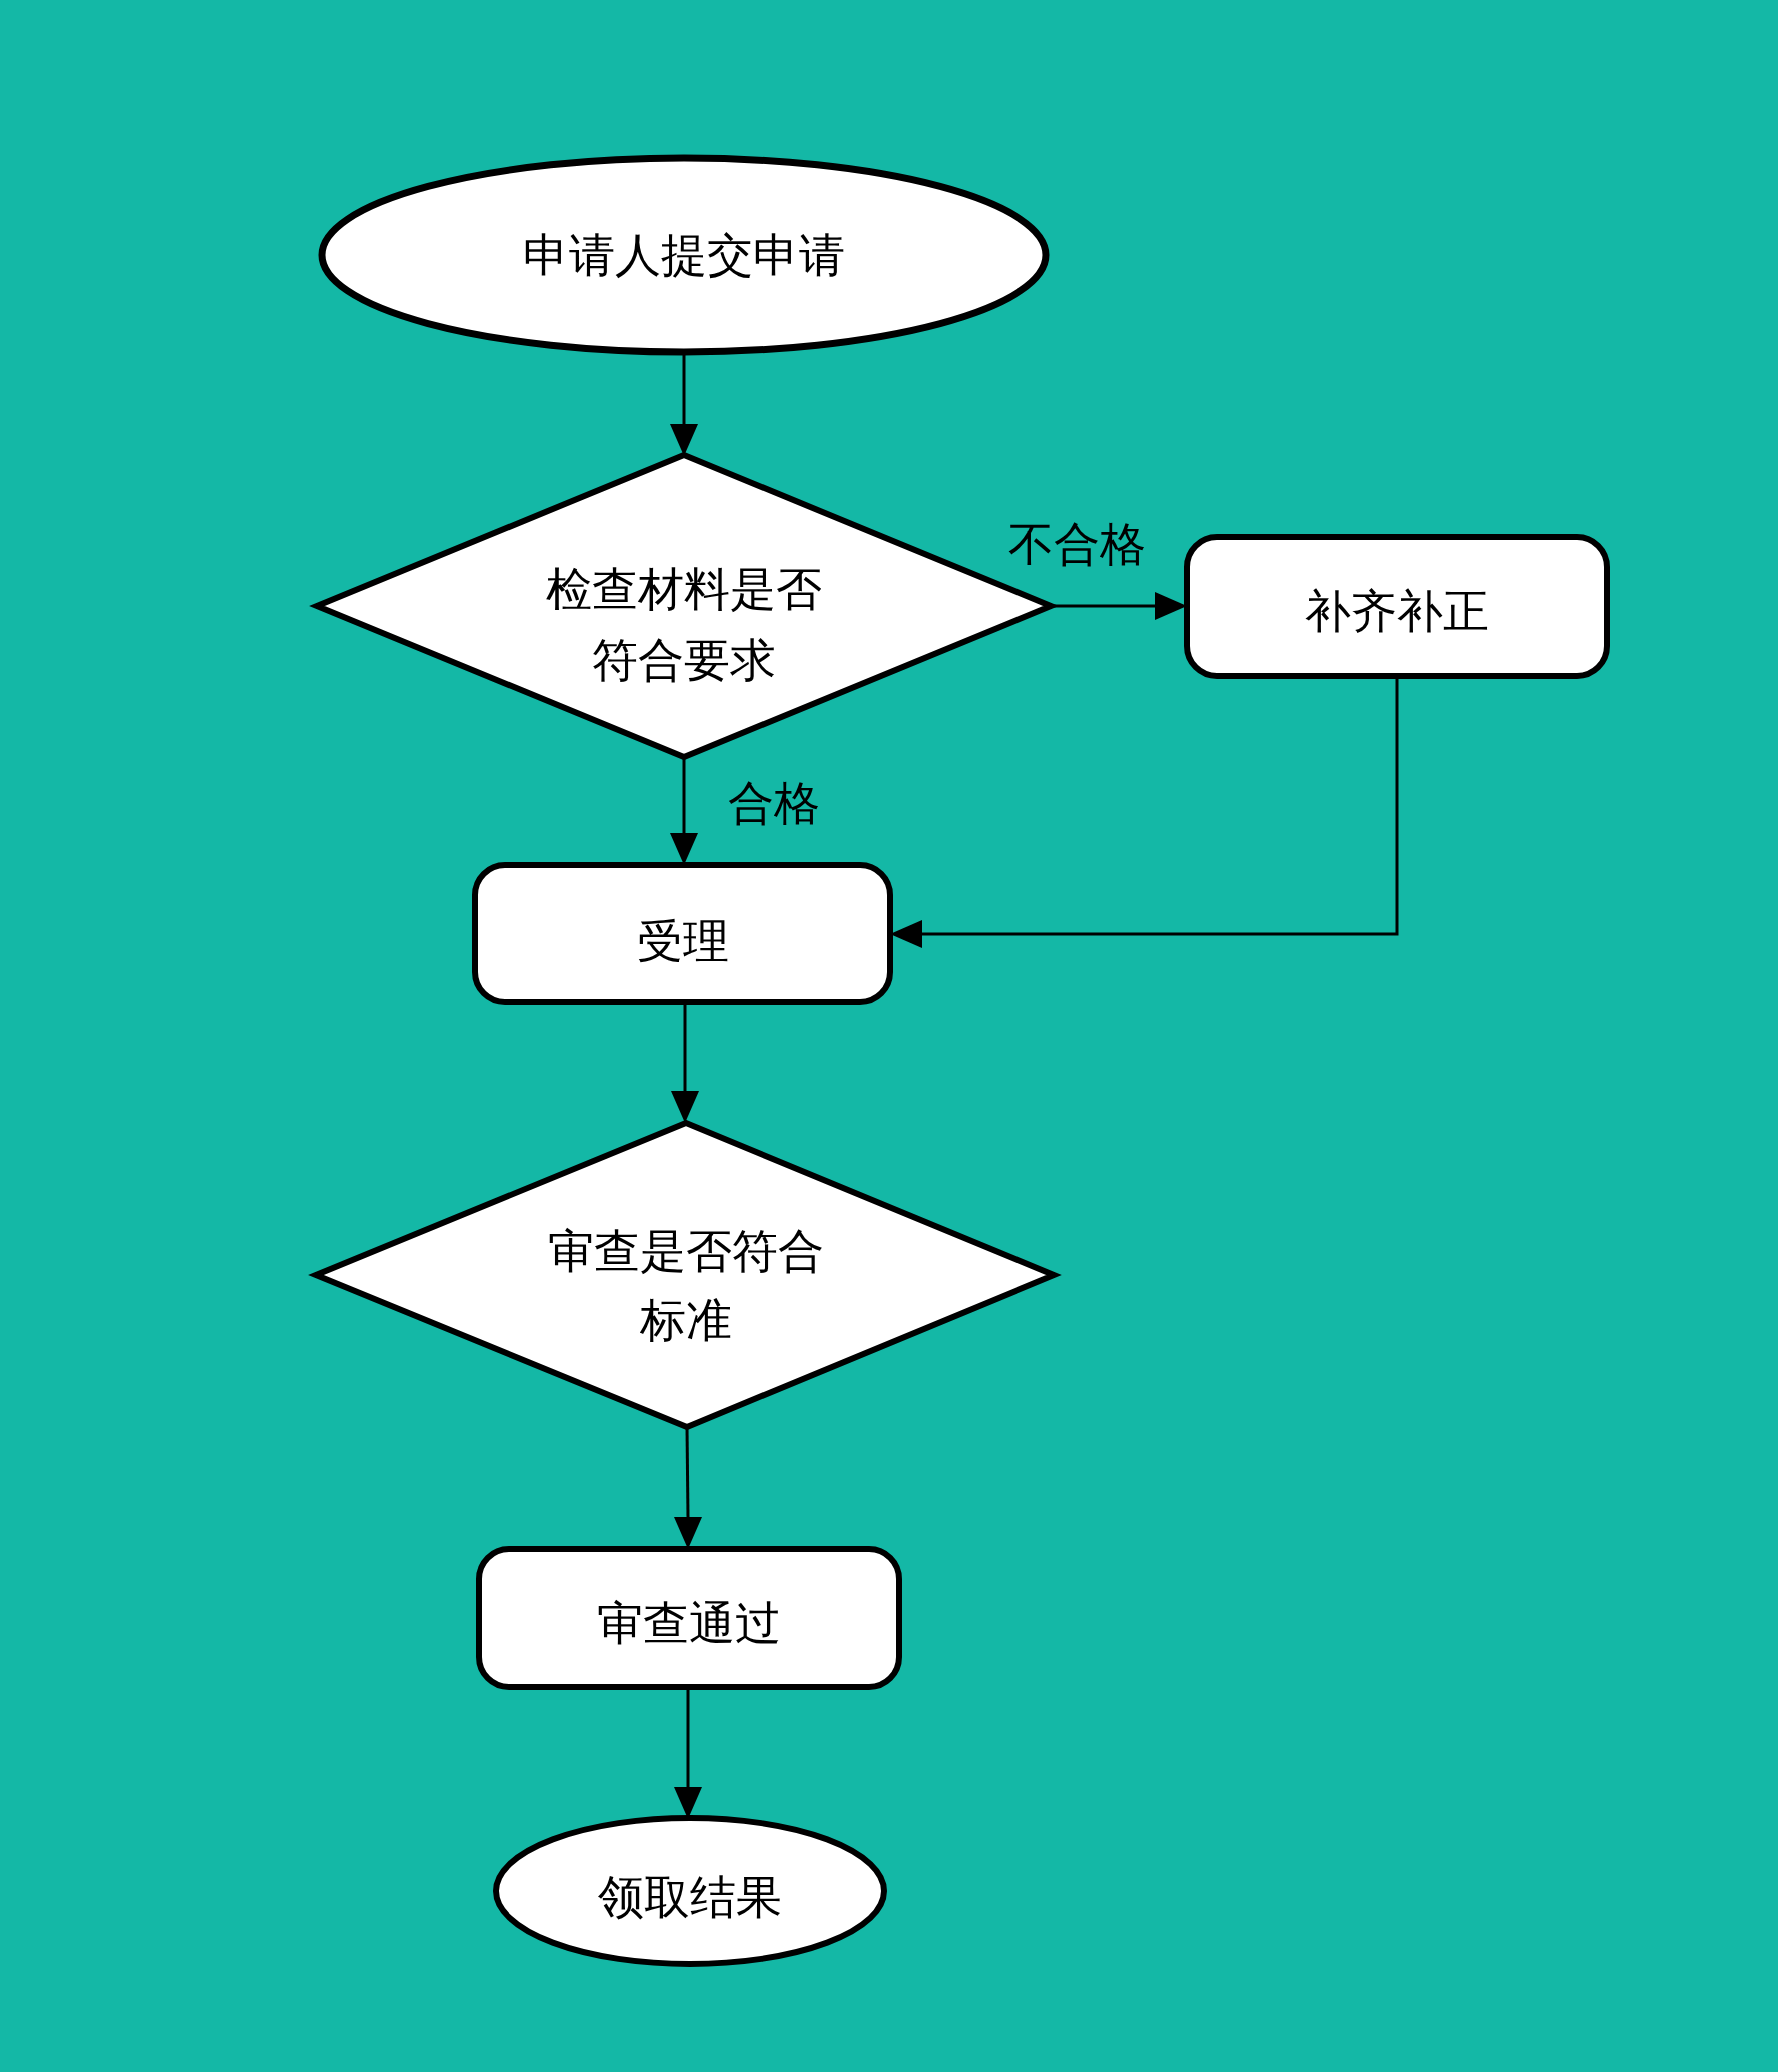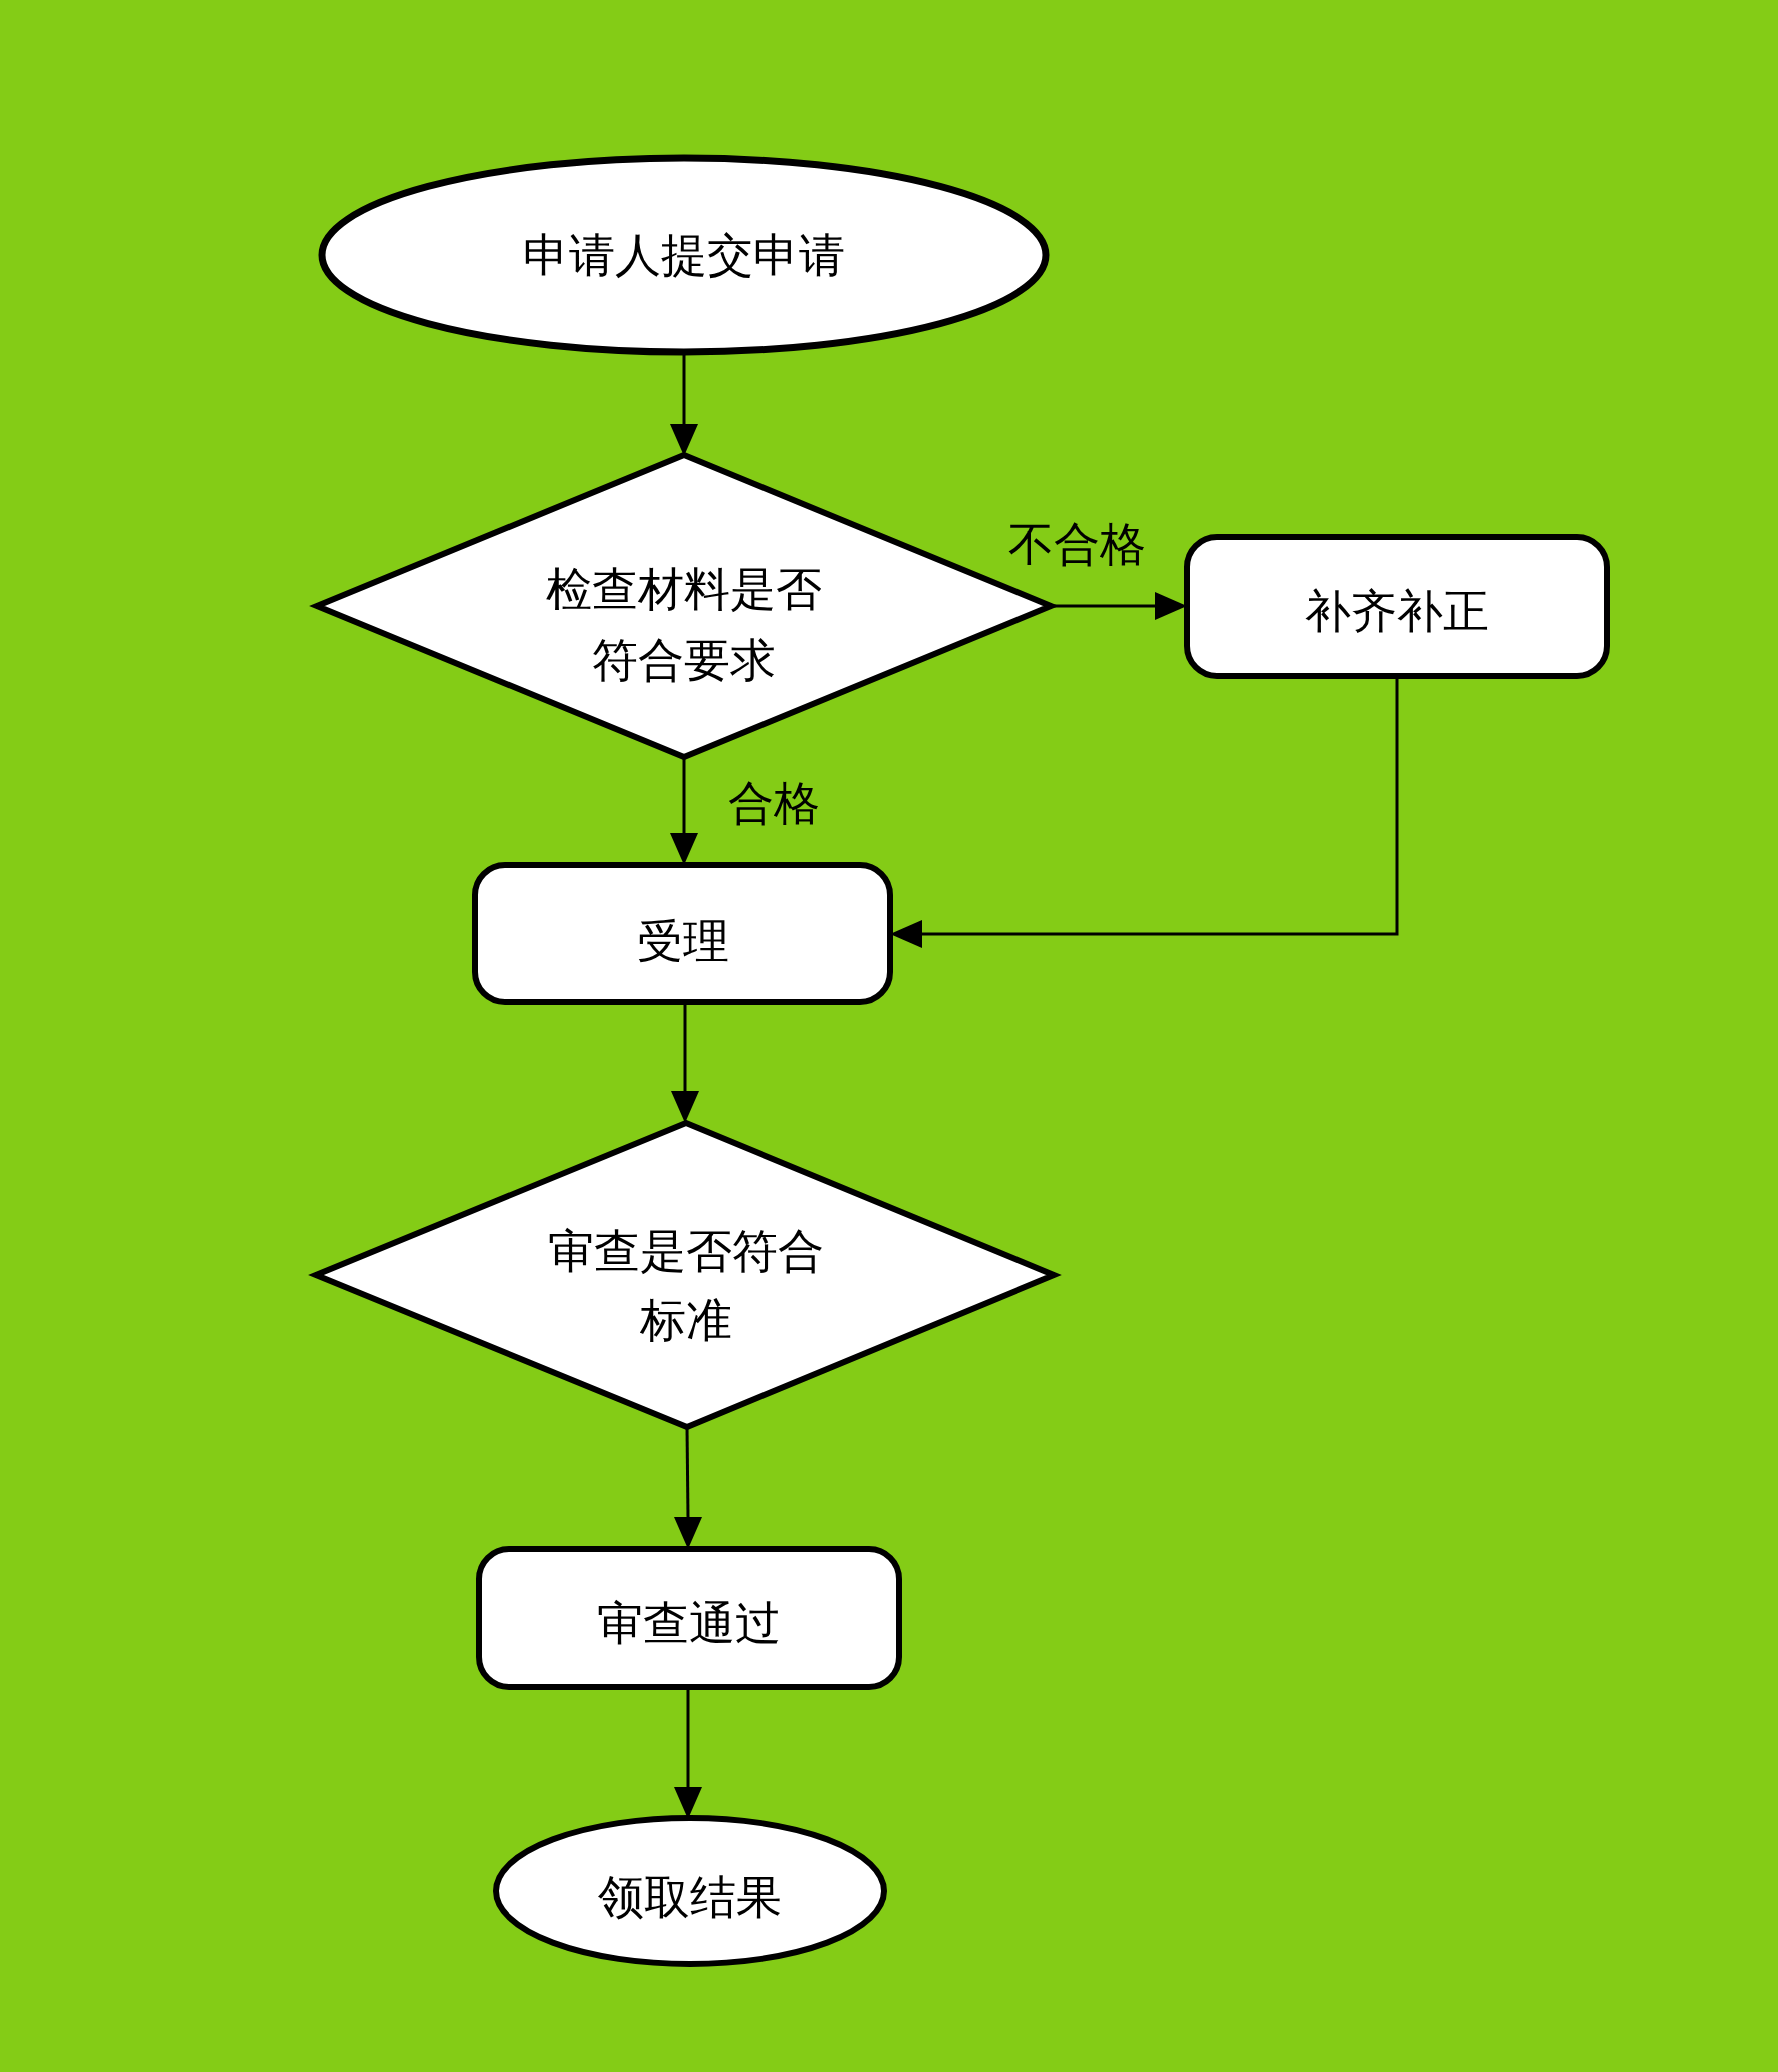--- a/index.html
+++ b/index.html
@@ -3,21 +3,21 @@
 <meta charset="utf-8">
 <style>
   html, body {
     margin: 0;
     padding: 0;
     background: #ffffff;
   }
   .canvas-wrap {
     width: 1778px;
     height: 2072px;
-    background: #84cc16;
+    background: #14b8a6;
     position: relative;
   }
   svg {
     display: block;
   }
   text {
     font-family: "Liberation Serif", "DejaVu Serif", serif;
     font-size: 46px;
     fill: #000000;
     text-anchor: middle;

